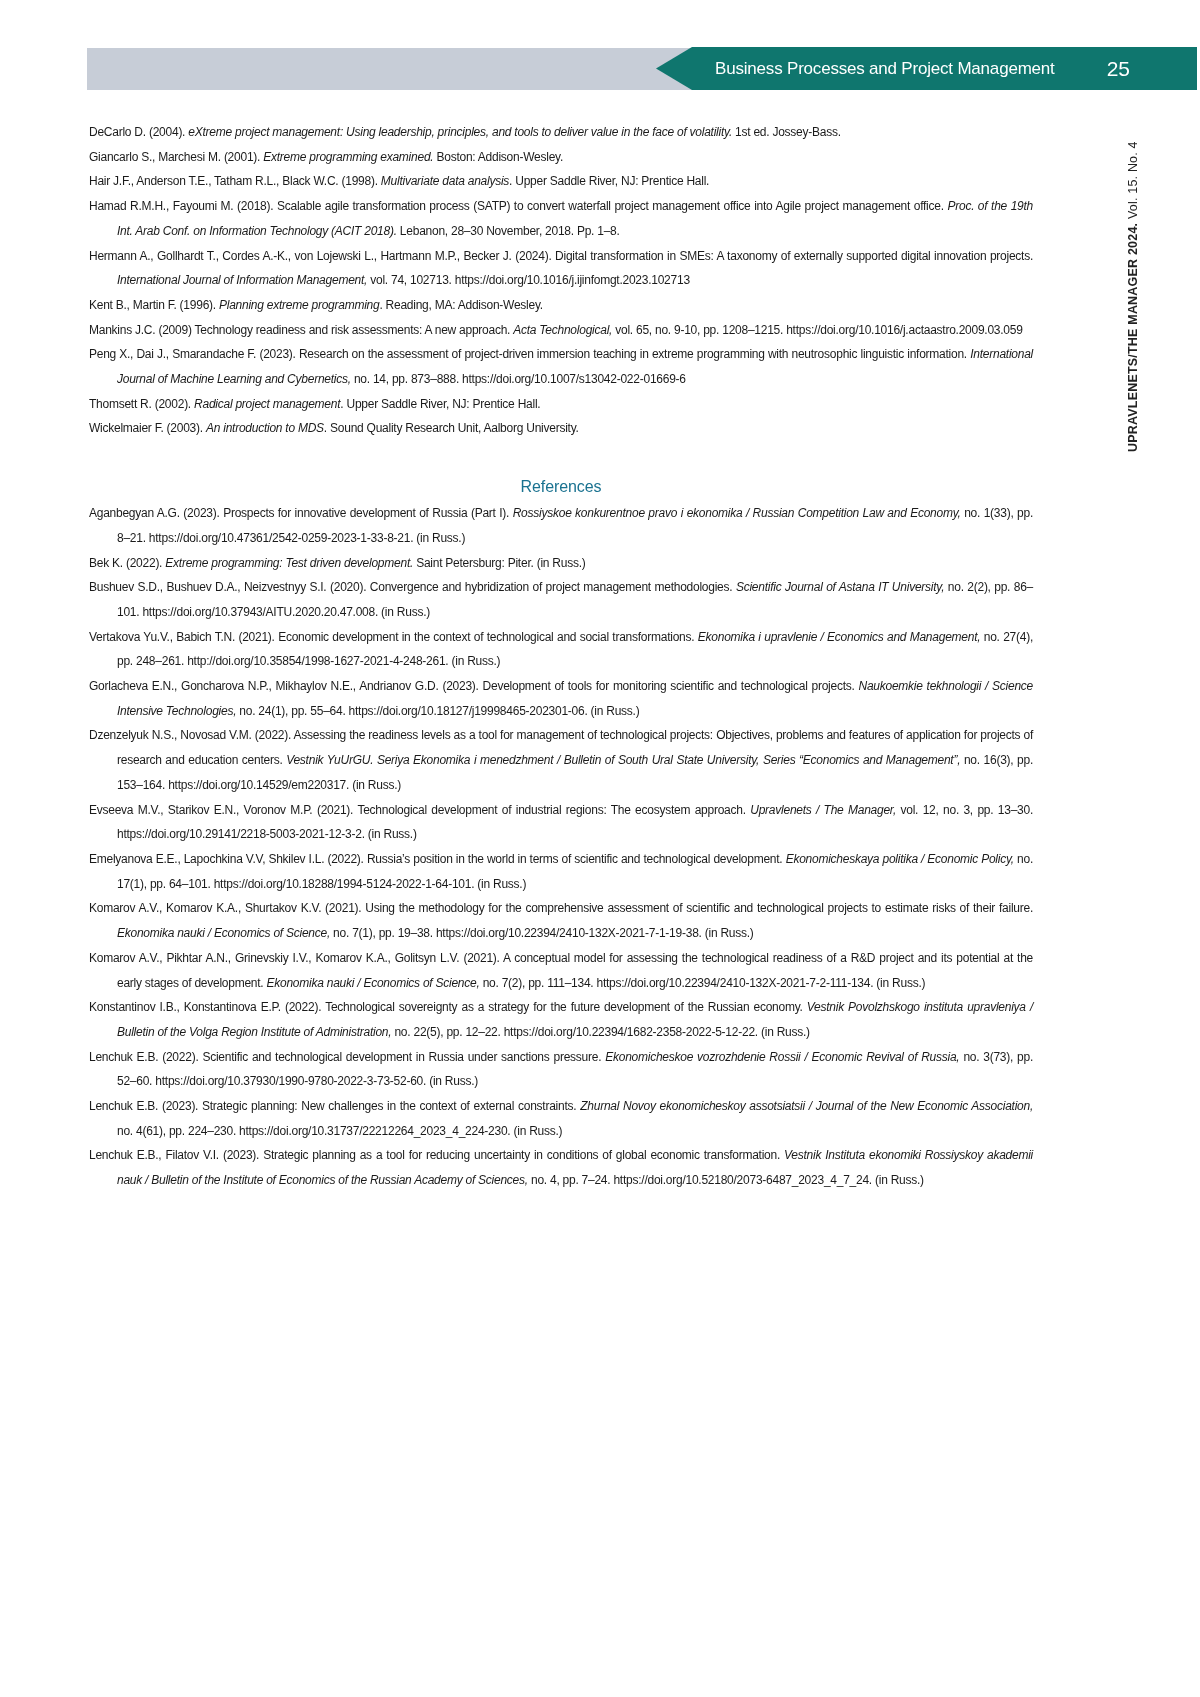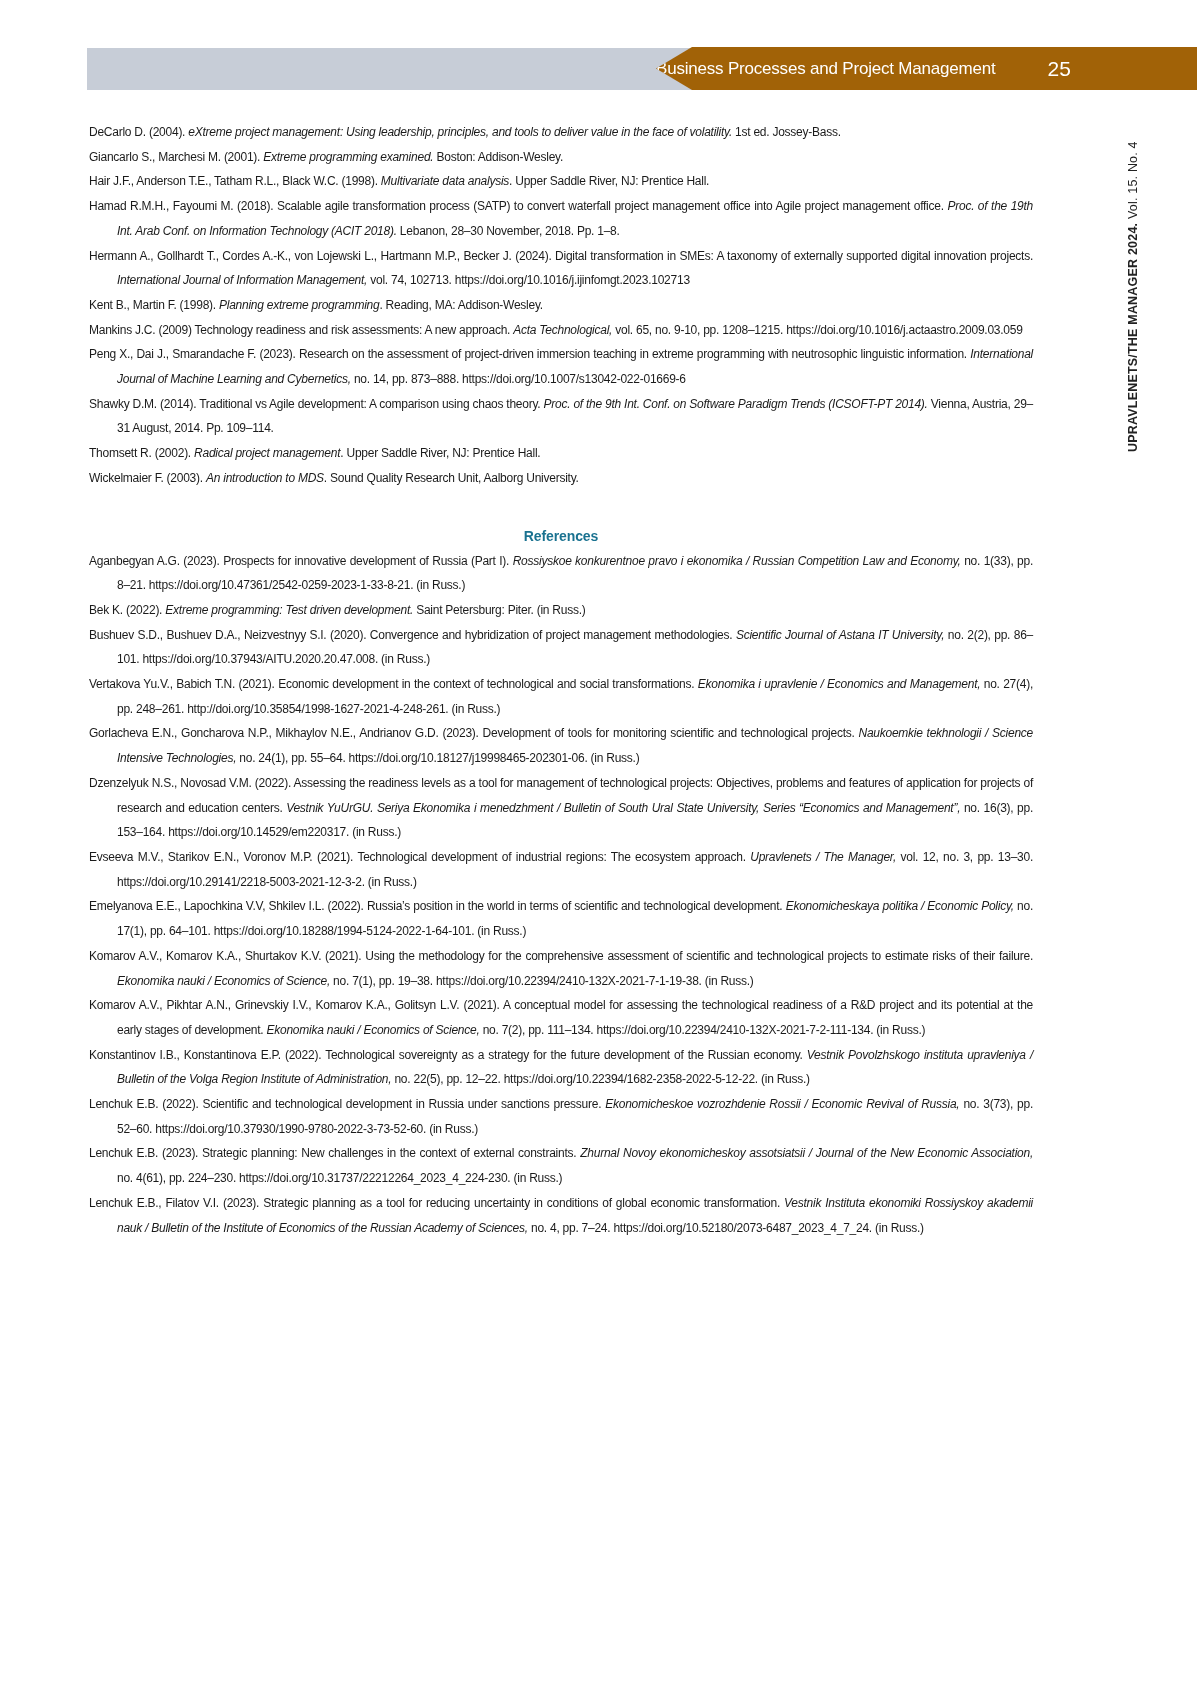--- a/index.html
+++ b/index.html
@@ -9,23 +9,23 @@
     font-family:"Liberation Sans", sans-serif;
     overflow:hidden;
   }
   
   .header-gray-bar {
     position:absolute; left:87px; top:48px; width:605px; height:42px;
     background:#c7cdd7;
   }
   .header-banner {
     position:absolute; left:656px; top:47px; width:541px; height:43px;
-    background:#a16207;
+    background:#0f766e;
     clip-path:polygon(0 50%, 36px 0, 100% 0, 100% 100%, 36px 100%);
-    display:flex; align-items:center; justify-content:flex-start;
+    display:flex; align-items:center; justify-content:flex-end;
     gap:52px; padding-right:67px; box-sizing:border-box;
     color:#ffffff;
   }
   .banner-title { font-size:17px; letter-spacing:-0.2px; }
   .banner-page  { font-size:21px; font-weight:normal; }
   
   .journal-strip {
     position:absolute; left:1126px; top:112px; height:340px; width:20px;
     writing-mode:vertical-rl; transform:rotate(180deg);
     font-size:12.5px; letter-spacing:0.2px; color:#222222;
@@ -39,21 +39,21 @@
   p.ref-entry {
     margin:0; font-size:12px; line-height:24.7px;
     letter-spacing:-0.25px;
     text-align:justify; text-justify:inter-word;
     padding-left:28px; text-indent:-28px;
     overflow-wrap:break-word;
   }
   p.ref-entry em { font-style:italic; }
   h2.refs-heading {
     margin:37px 0 5px 0; text-align:center;
-    font-size:14px; font-weight:bold; color:#1a7290;
+    font-size:16px; font-weight:normal; color:#1a7290;
     letter-spacing:-0.1px;
   }
 </style>
 </head>
 <body>
 
 <div>
 
   <div class="header-gray-bar"></div>
 
@@ -64,24 +64,23 @@
 
   <div class="journal-strip"><b>UPRAVLENETS/THE MANAGER 2024.</b><span> Vol. 15. No. 4</span></div>
 
   <main>
     <section id="bibliography">
         <p class="ref-entry"><span>DeCarlo D. (2004). </span><em>eXtreme project management: Using leadership, principles, and tools to deliver value in the face of volatility.</em><span> 1st ed. Jossey-Bass.</span></p>
         <p class="ref-entry"><span>Giancarlo S., Marchesi M. (2001). </span><em>Extreme programming examined.</em><span> Boston: Addison-Wesley.</span></p>
         <p class="ref-entry"><span>Hair J.F., Anderson T.E., Tatham R.L., Black W.C. (1998). </span><em>Multivariate data analysis</em><span>. Upper Saddle River, NJ: Prentice Hall.</span></p>
         <p class="ref-entry"><span>Hamad R.M.H., Fayoumi M. (2018). Scalable agile transformation process (SATP) to convert waterfall project management office into Agile project management office. </span><em>Proc. of the 19th Int. Arab Conf. on Information Technology (ACIT 2018).</em><span> Lebanon, 28–30 November, 2018. Pp. 1–8.</span></p>
         <p class="ref-entry"><span>Hermann A., Gollhardt T., Cordes A.-K., von Lojewski L., Hartmann M.P., Becker J. (2024). Digital transformation in SMEs: A taxonomy of externally supported digital innovation projects. </span><em>International Journal of Information Management,</em><span> vol. 74, 102713. https://doi.org/10.1016/j.ijinfomgt.2023.102713</span></p>
-        <p class="ref-entry"><span>Kent B., Martin F. (1998). </span><em>Planning extreme programming</em><span>. Reading, MA: Addison-Wesley.</span></p>
+        <p class="ref-entry"><span>Kent B., Martin F. (1996). </span><em>Planning extreme programming</em><span>. Reading, MA: Addison-Wesley.</span></p>
         <p class="ref-entry"><span>Mankins J.C. (2009) Technology readiness and risk assessments: A new approach. </span><em>Acta Technological,</em><span> vol. 65, no. 9-10, pp. 1208–1215. https://doi.org/10.1016/j.actaastro.2009.03.059</span></p>
         <p class="ref-entry"><span>Peng X., Dai J., Smarandache F. (2023). Research on the assessment of project-driven immersion teaching in extreme programming with neutrosophic linguistic information. </span><em>International Journal of Machine Learning and Cybernetics,</em><span> no. 14, pp. 873–888. https://doi.org/10.1007/s13042-022-01669-6</span></p>
-        <p class="ref-entry"><span>Shawky D.M. (2014). Traditional vs Agile development: A comparison using chaos theory. </span><em>Proc. of the 9th Int. Conf. on Software Paradigm Trends (ICSOFT-PT 2014).</em><span> Vienna, Austria, 29–31 August, 2014. Pp. 109–114.</span></p>
         <p class="ref-entry"><span>Thomsett R. (2002). </span><em>Radical project management</em><span>. Upper Saddle River, NJ: Prentice Hall.</span></p>
         <p class="ref-entry"><span>Wickelmaier F. (2003). </span><em>An introduction to MDS</em><span>. Sound Quality Research Unit, Aalborg University.</span></p>
       </section>
     <h2 class="refs-heading">References</h2>
     <section id="references">
         <p class="ref-entry"><span>Aganbegyan A.G. (2023). Prospects for innovative development of Russia (Part I). </span><em>Rossiyskoe konkurentnoe pravo i ekonomika / Russian Competition Law and Economy,</em><span> no. 1(33), pp. 8–21. https://doi.org/10.47361/2542-0259-2023-1-33-8-21. (in Russ.)</span></p>
         <p class="ref-entry"><span>Bek K. (2022). </span><em>Extreme programming: Test driven development.</em><span> Saint Petersburg: Piter. (in Russ.)</span></p>
         <p class="ref-entry"><span>Bushuev S.D., Bushuev D.A., Neizvestnyy S.I. (2020). Convergence and hybridization of project management methodologies. </span><em>Scientific Journal of Astana IT University,</em><span> no. 2(2), pp. 86–101. https://doi.org/10.37943/AITU.2020.20.47.008. (in Russ.)</span></p>
         <p class="ref-entry"><span>Vertakova Yu.V., Babich T.N. (2021). Economic development in the context of technological and social transformations. </span><em>Ekonomika i upravlenie / Economics and Management,</em><span> no. 27(4), pp. 248–261. http://doi.org/10.35854/1998-1627-2021-4-248-261. (in Russ.)</span></p>
         <p class="ref-entry"><span>Gorlacheva E.N., Goncharova N.P., Mikhaylov N.E., Andrianov G.D. (2023). Development of tools for monitoring scientific and technological projects. </span><em>Naukoemkie tekhnologii / Science Intensive Technologies,</em><span> no. 24(1), pp. 55–64. https://doi.org/10.18127/j19998465-202301-06. (in Russ.)</span></p>

